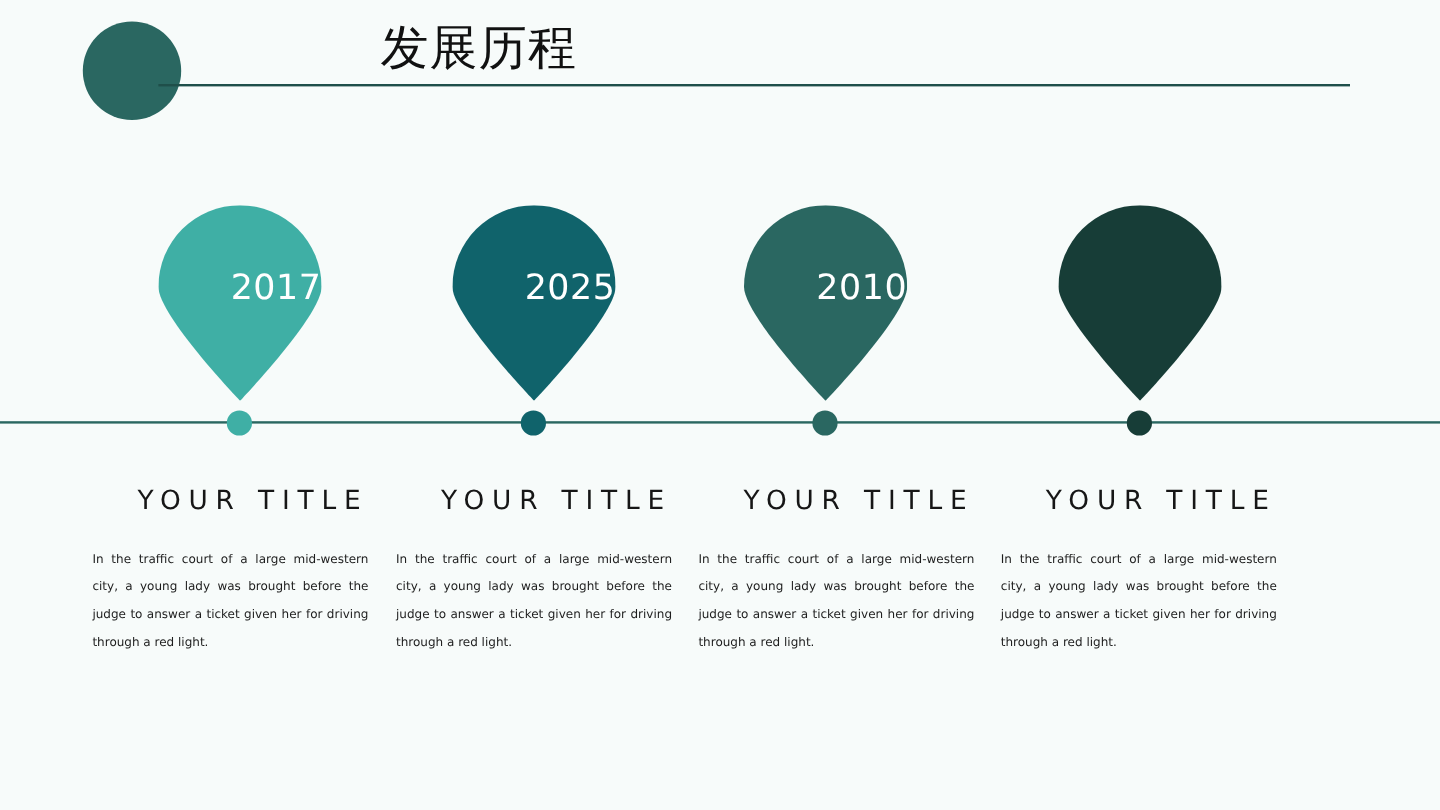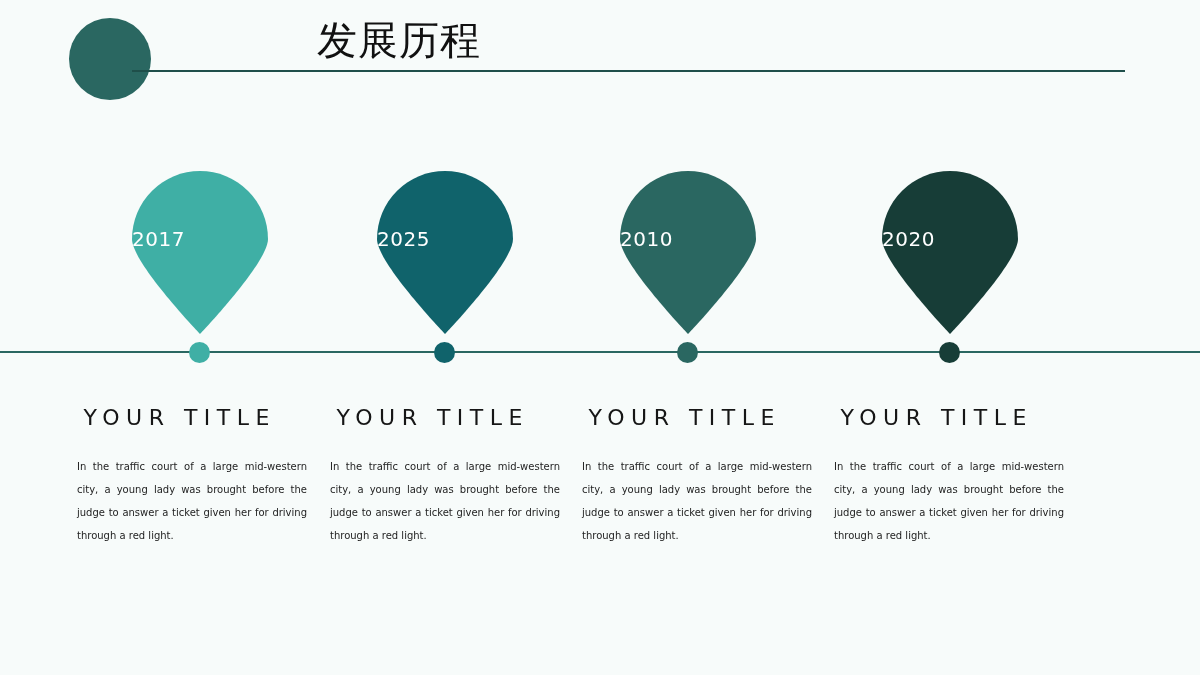--- a/index.html
+++ b/index.html
@@ -87,22 +87,22 @@
   .pin-shape svg {
     display: block;
     width: 136px;
     height: 163px;
   }
   .pin-year {
     position: absolute;
     left: 0;
     top: 52px;
     width: 136px;
-    text-align: left;
-    font-size: 20px;
+    text-align: right;
+    font-size: 29px;
     line-height: 32px;
     color: #ffffff;
     letter-spacing: 0.5px;
     font-family: "DejaVu Sans", "Liberation Sans", sans-serif;
   }
   .pin-dot {
     position: absolute;
     left: 57px;
     top: 171px;
     width: 21px;
@@ -114,21 +114,21 @@
   .column {
     position: absolute;
     top: 403px;
     width: 230px;
   }
   .col-title {
     font-size: 22px;
     line-height: 30px;
     letter-spacing: 6.5px;
     color: #161616;
-    text-align: left;
+    text-align: right;
     text-indent: 6.5px;
     font-family: "DejaVu Sans", "Liberation Sans", sans-serif;
     white-space: nowrap;
     margin-bottom: 22px;
   }
   .col-body {
     font-size: 10px;
     line-height: 23px;
     color: #1d1d1d;
     text-align: justify;
@@ -178,21 +178,20 @@
     <div class="pin-year">2010</div>
     <div class="pin-dot" style="background:#2a6761;"></div>
   </div>
 
   <div class="pin-group" style="left:882px;">
     <div class="pin-shape">
       <svg viewBox="0 0 136 163" xmlns="http://www.w3.org/2000/svg">
         <path d="M68 163 C 68 163, 0 92, 0 68 A 68 68 0 0 1 136 68 C 136 92, 68 163, 68 163 Z" fill="#173d37"></path>
       </svg>
     </div>
-    <div class="pin-year">2020</div>
     <div class="pin-dot" style="background:#173d37;"></div>
   </div>
 
 </div>
 
 <div class="column" style="left:77px;">
   <div class="col-title">YOUR TITLE</div>
   <div class="col-body">In the traffic court of a large mid-western city, a young lady was brought before the judge to answer a ticket given her for driving through a red light.</div>
 </div>
 

